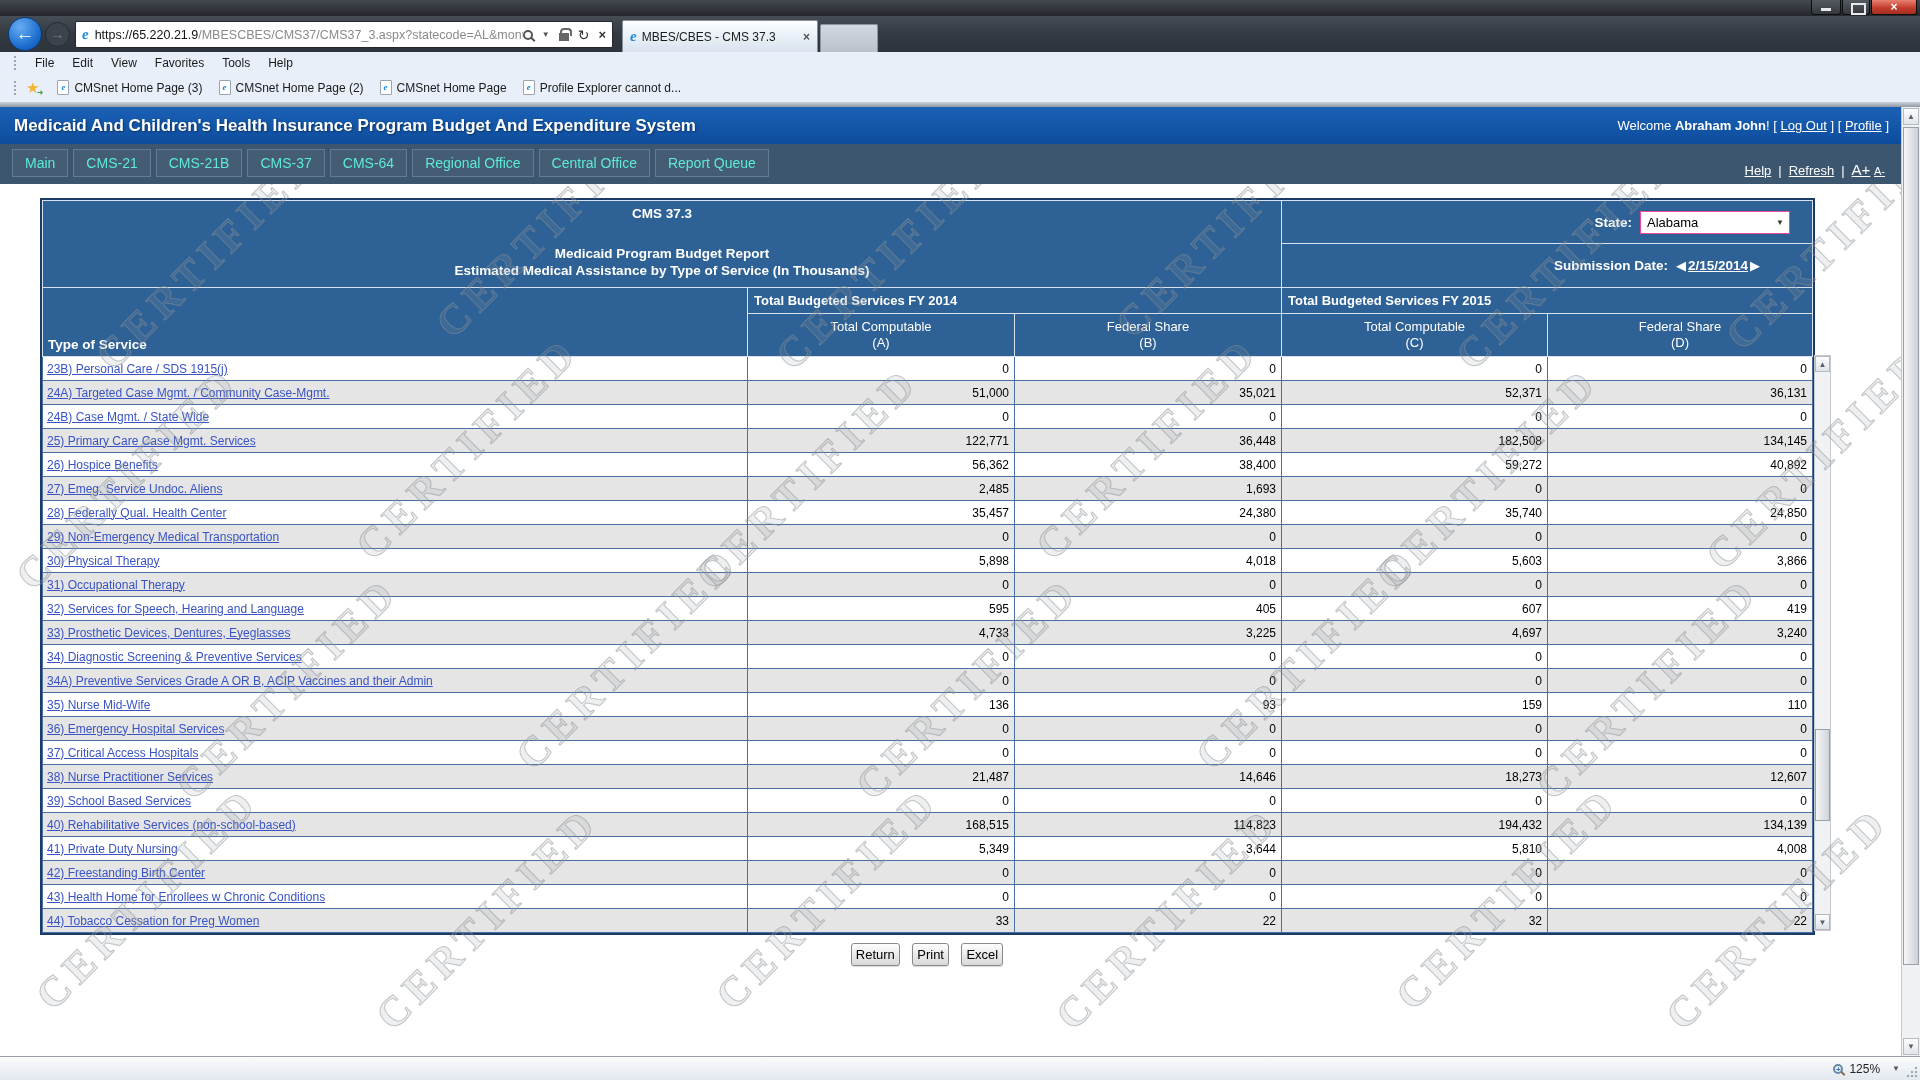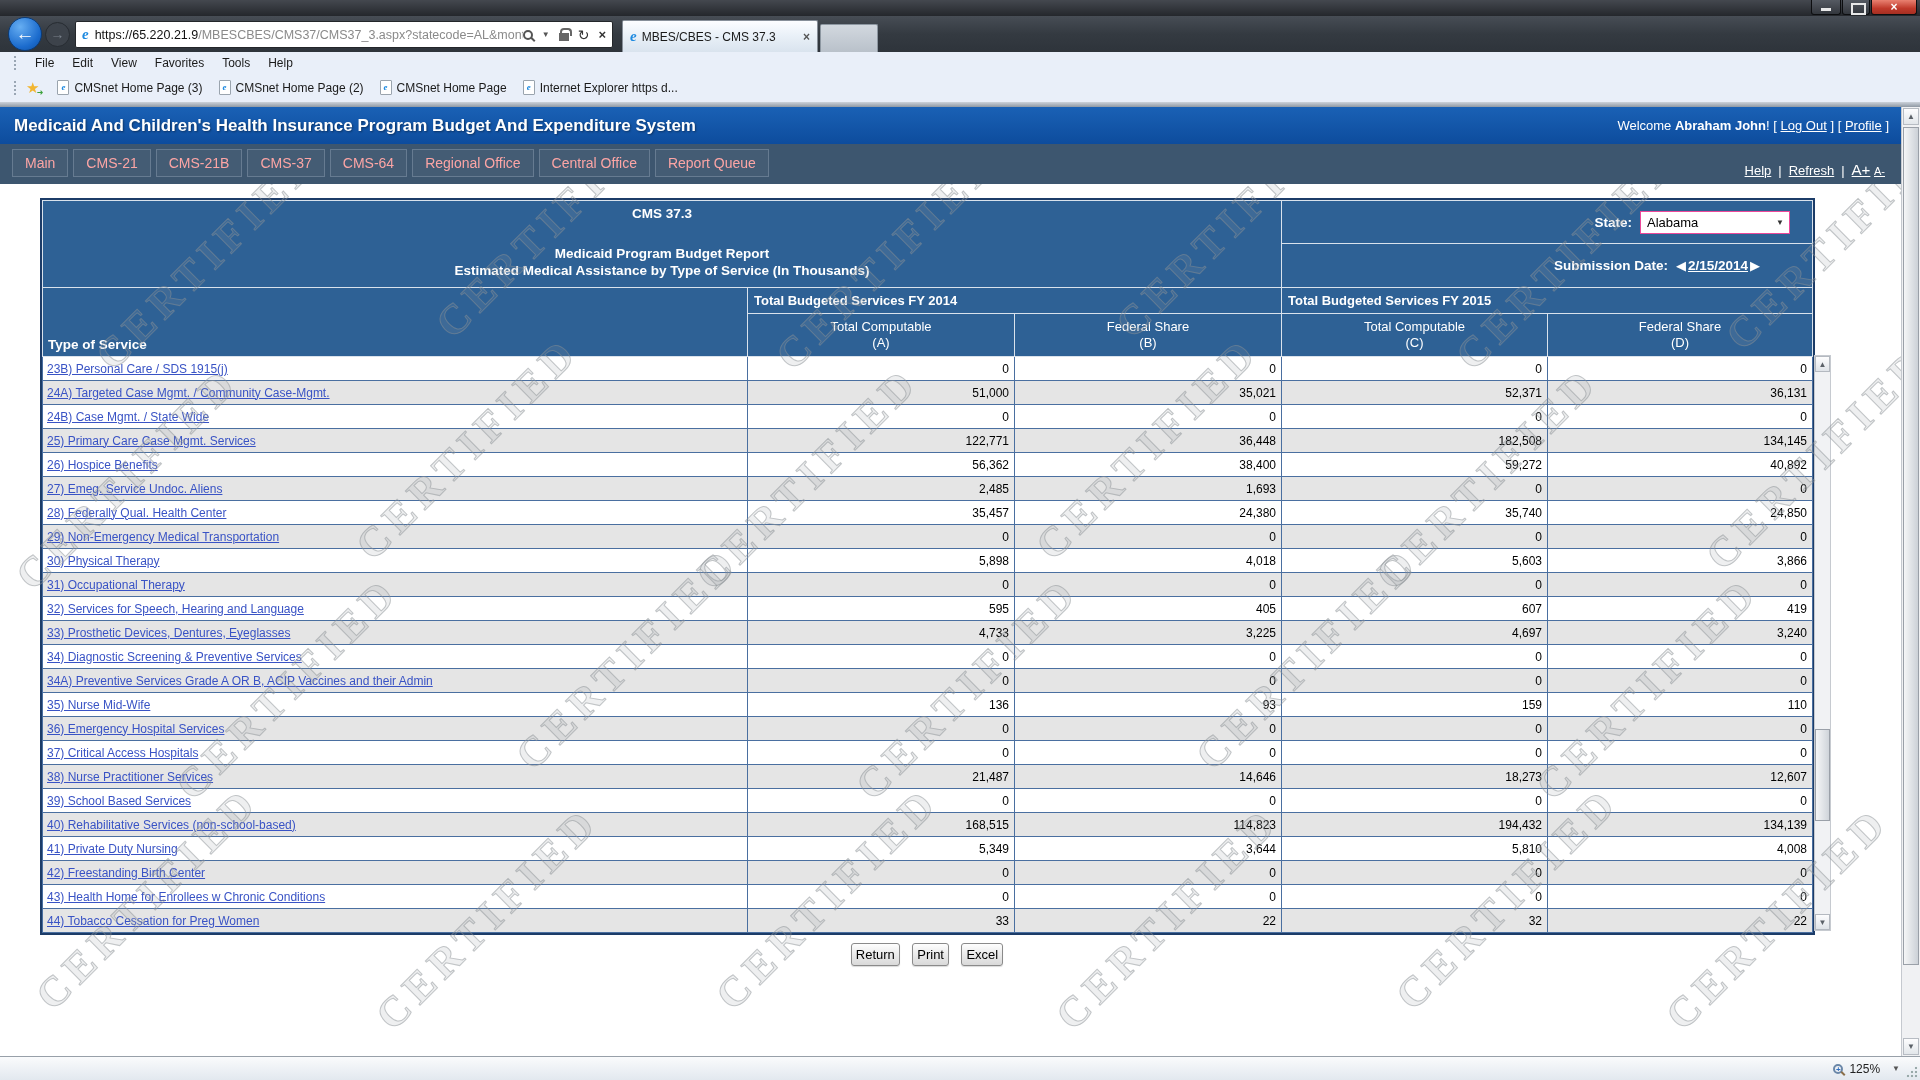--- a/index.html
+++ b/index.html
@@ -67,21 +67,21 @@
   .banner { position:absolute; top:107px; left:0; right:19px; height:37px;
     background:linear-gradient(#1a61b5,#0d4c9d); z-index:10; }
   .banner-title { position:absolute; left:14px; top:0; line-height:37px; color:#fff; font-size:17px;
     font-weight:bold; text-shadow:1px 1px 2px rgba(0,0,0,.4); }
   .welcome { position:absolute; right:12px; top:0; line-height:37px; color:#fff; font-size:13px; }
   .welcome a { color:#fff; text-decoration:underline; }
 
   
   .navstrip { position:absolute; top:144px; left:0; right:19px; height:40px; background:#3d566f; z-index:10; }
   .nav-tabs { position:absolute; left:12px; top:5px; display:flex; gap:5px; }
-  .nav-tab { border:1px solid #667b91; padding:5px 12px; font-size:14px; color:#fca5a5;
+  .nav-tab { border:1px solid #667b91; padding:5px 12px; font-size:14px; color:#5eead4;
     background:rgba(255,255,255,0.04); white-space:nowrap; }
   .nav-links { position:absolute; right:16px; top:6px; line-height:40px; color:#fff; font-size:13px;text-align:center; }
   .nav-links a { color:#fff; text-decoration:underline; }
   .nav-links .sep { margin:0 7px; text-decoration:none; }
   .a-plus { font-size:15px; } .a-minus { font-size:11px; }
 
   
   .content { position:absolute; top:184px; left:0; right:19px; bottom:24px; background:#fff; overflow:hidden; }
 
   table.report { position:absolute; left:42px; top:16px; width:1770px; table-layout:fixed;
@@ -216,21 +216,21 @@
     <span class="fav-item">
         <span class="page-ico"><span class="ie-e" style="font-size:9px;">e</span></span>
         <span>CMSnet Home Page (2)</span>
       </span>
     <span class="fav-item">
         <span class="page-ico"><span class="ie-e" style="font-size:9px;">e</span></span>
         <span>CMSnet Home Page</span>
       </span>
     <span class="fav-item">
         <span class="page-ico"><span class="ie-e" style="font-size:9px;">e</span></span>
-        <span>Internet Explorer https d...</span>
+        <span>Profile Explorer cannot d...</span>
       </span>
   </div>
   <div class="chrome-edge"></div>
 
   <div class="banner">
     <span class="banner-title">Medicaid And Children's Health Insurance Program Budget And Expenditure System</span>
     <span class="welcome">
       <span>Welcome</span>
       <b>Abraham John</b><span>!</span>
       <span>[</span>

